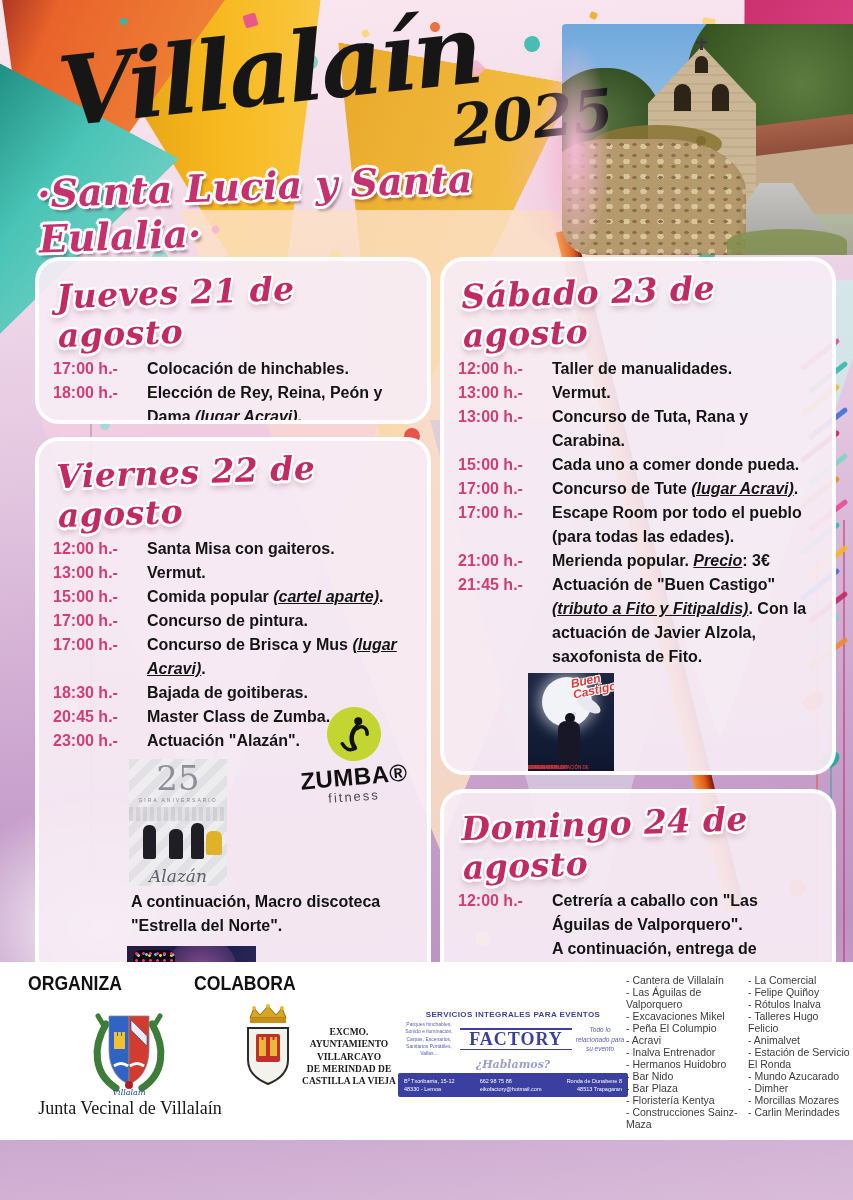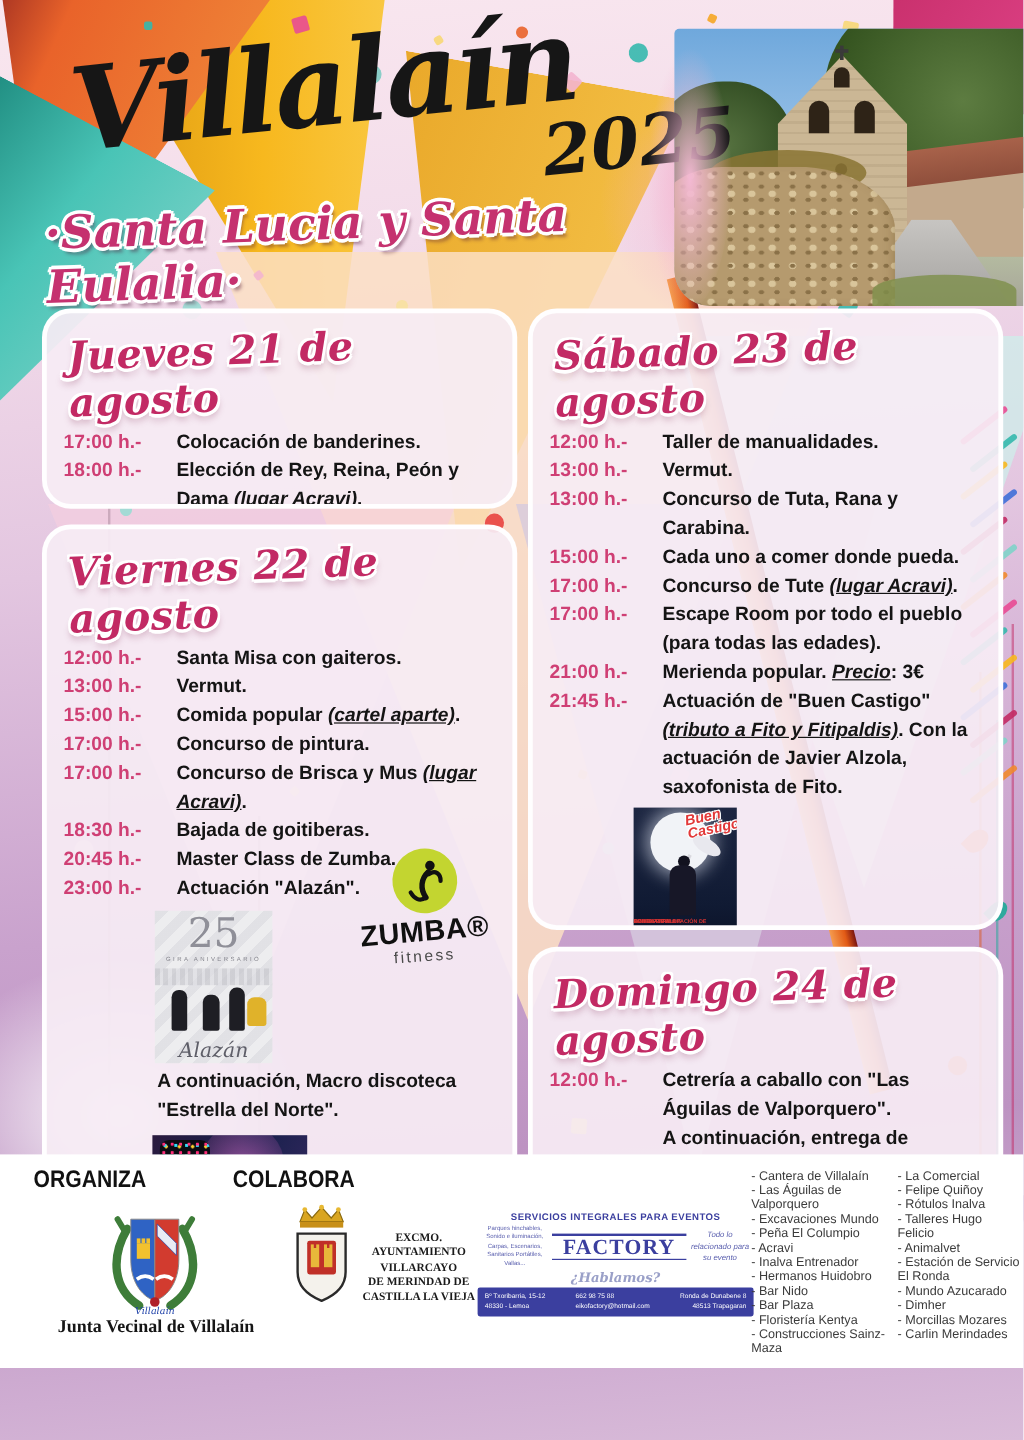--- a/index.html
+++ b/index.html
@@ -96,21 +96,21 @@
   .g-neck{left:40px;top:38px;width:3px;height:24px;background:#d8d8de;transform:rotate(28deg);}
   .bc-man{left:30px;top:48px;width:22px;height:42px;border-radius:8px 8px 0 0;background:#171727;}
   .bc-head{left:37px;top:40px;width:10px;height:10px;border-radius:50%;background:#12121f;}
   .bc-lines{left:0;right:0;top:92px;text-align:center;font-size:4.5px;line-height:5.5px;font-weight:bold;color:#d23333;}
   
   .footer{position:absolute;left:0;top:962px;width:853px;height:178px;background:#ffffff;z-index:8;}
   .footer-band{position:absolute;left:0;top:996px;width:853px;height:28px;z-index:7;
     background:linear-gradient(90deg,#a87cae,#c9a4cd 30%,#b88cbd 55%,#cfadd2 80%,#bf97c4);border-radius:0 0 8px 8px;opacity:.95;}
   .org-label{position:absolute;font-weight:900;font-size:20px;color:#111;letter-spacing:0;transform:scaleX(.88);transform-origin:left;}
   .junta-caption{position:absolute;left:30px;top:136px;width:200px;text-align:center;
-    font-family:"Liberation Serif",serif;font-weight:bold;font-size:15px;color:#161616;}
+    font-family:"Liberation Serif",serif;font-weight:normal;font-size:18px;color:#161616;}
   .ayto{position:absolute;left:300px;top:64px;width:98px;text-align:center;font-family:"Liberation Serif",serif;
     font-weight:bold;font-size:9.5px;line-height:1.3;color:#1a1a1a;}
   .factory{position:absolute;left:398px;top:48px;width:230px;}
   .fact-top{text-align:center;font-size:8px;font-weight:bold;color:#3b3f9f;letter-spacing:.4px;}
   .fact-mid{display:flex;align-items:center;margin-top:2px;}
   .fact-small-l{flex:0 0 62px;font-size:5px;line-height:1.45;color:#5a5fae;text-align:center;}
   .fact-logo{flex:1;text-align:center;font-family:"Liberation Serif",serif;font-weight:900;
     font-size:18px;letter-spacing:1px;color:#3b3f9f;border-top:2px solid #3b3f9f;border-bottom:1px solid #3b3f9f;line-height:1.05;}
   .fact-small-r{flex:0 0 56px;font-size:6.5px;font-style:italic;line-height:1.4;color:#5a5fae;text-align:center;}
   .fact-hablamos{text-align:center;font-family:"DejaVu Serif",serif;font-style:italic;font-weight:bold;
@@ -221,21 +221,21 @@
     <div class="wall"></div>
     <div class="grass"></div>
   </div>
   <div class="torn"></div>
 
   <div class="panel" style="left:35px;top:257px;width:396px;height:167px;">
     <div class="day-heading">Jueves 21 de agosto</div>
     <ul class="events">
         <li class="event-row">
           <span class="ev-time">17:00 h.-</span>
-          <span class="ev-text">Colocación de banderines.</span>
+          <span class="ev-text">Colocación de hinchables.</span>
         </li>
         <li class="event-row">
           <span class="ev-time">18:00 h.-</span>
           <span class="ev-text">Elección de Rey, Reina, Peón y Dama <i>(lugar Acravi)</i>.</span>
         </li>
       </ul>
   </div>
 
   <div class="panel" style="left:35px;top:437px;width:396px;height:581px;">
     <div class="day-heading">Viernes 22 de agosto</div>
@@ -447,21 +447,21 @@
         <ul style="list-style:none;margin:0;padding:0;text-align:right;">
             <li>Ronda de Dunabene 8</li>
             <li>48513 Trapagaran</li>
           </ul>
       </div>
     </div>
 
     <ul class="collab-list c1">
         <li>Cantera de Villalaín</li>
         <li>Las Águilas de Valporquero</li>
-        <li>Excavaciones Mundo</li>
+        <li>Excavaciones Mikel</li>
         <li>Peña El Columpio</li>
         <li>Acravi</li>
         <li>Inalva Entrenador</li>
         <li>Hermanos Huidobro</li>
         <li>Bar Nido</li>
         <li>Bar Plaza</li>
         <li>Floristería Kentya</li>
         <li>Construcciones Sainz-Maza</li>
       </ul>
     <ul class="collab-list c2">

